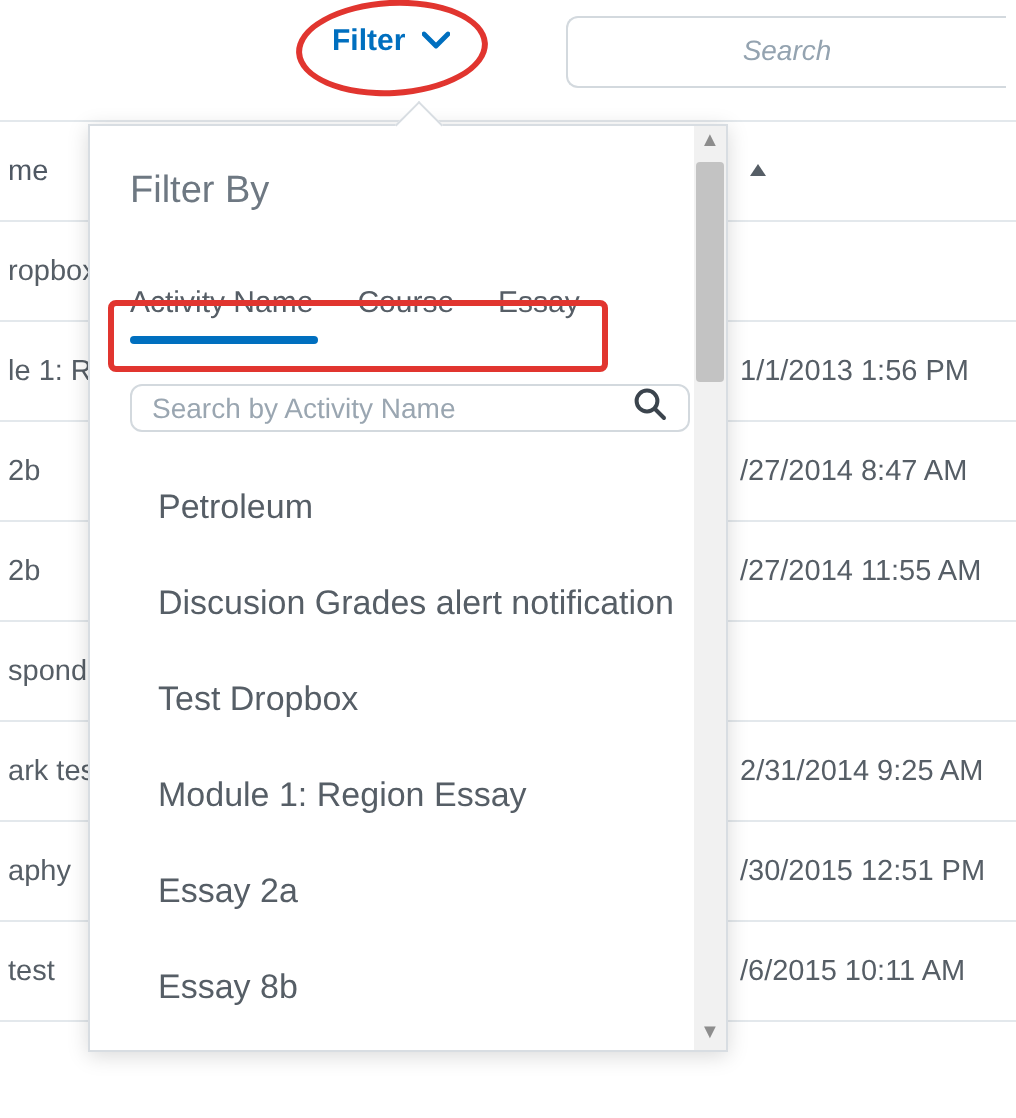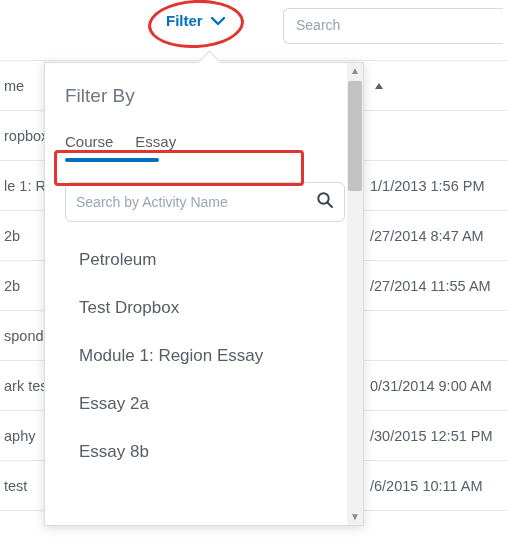--- a/index.html
+++ b/index.html
@@ -12,20 +12,21 @@
     position: relative;
     color: #515c66;
   }
 
   .toolbar {
     position: absolute;
     top: 6px;
     left: 0;
     right: 0;
     height: 40px;
+    text-align: center;
   }
 
   .filter-btn {
     position: absolute;
     left: 166px;
     top: 6px;
     color: #006fbf;
     font-weight: 600;
     font-size: 15px;
     cursor: pointer;
@@ -40,20 +41,21 @@
     left: 283px;
     top: 2px;
     width: 220px;
     height: 36px;
     border: 1px solid #d3d9de;
     border-right: none;
     border-radius: 6px 0 0 6px;
     padding: 8px 12px;
     color: #94a3b0;
     font-size: 14px;
+    font-style: italic;
   }
 
   .annot-ellipse {
     position: absolute;
     left: 148px;
     top: -6px;
     width: 96px;
     height: 48px;
     border: 3px solid #e1352f;
     border-radius: 50% / 50%;
@@ -141,21 +143,21 @@
     width: 14px;
     height: 110px;
     background: #c3c3c3;
     border-radius: 2px;
   }
 
   .filter-title {
     font-size: 19px;
     color: #6e7882;
     font-weight: 400;
-    margin-bottom: 26px;
+    margin-bottom: 36px;
   }
 
   .tab-row {
     display: flex;
     gap: 22px;
     margin-bottom: 18px;
     position: relative;
     padding-bottom: 14px;
   }
   .tab {
@@ -183,21 +185,21 @@
     border-radius: 4px;
     pointer-events: none;
     z-index: 5;
   }
 
   .search-inner {
     display: flex;
     align-items: center;
     border: 1px solid #d3d9de;
     border-radius: 6px;
-    height: 40px;
+    height: 24px;
     padding: 0 10px;
     margin-bottom: 14px;
   }
   .search-inner input {
     border: none;
     outline: none;
     flex: 1;
     font-size: 14px;
     color: #565e66;
   }
@@ -256,58 +258,60 @@
   </div>
   <div class="data-row">
     <div class="col-name">2b</div>
     <div class="col-date">/27/2014 11:55 AM</div>
   </div>
   <div class="data-row">
     <div class="col-name">spond</div>
   </div>
   <div class="data-row">
     <div class="col-name">ark tes</div>
-    <div class="col-date">0/31/2014 9:00 AM</div>
+    <div class="col-date">2/31/2014 9:25 AM</div>
   </div>
   <div class="data-row">
     <div class="col-name">aphy</div>
     <div class="col-date">/30/2015 12:51 PM</div>
   </div>
   <div class="data-row">
     <div class="col-name">test</div>
     <div class="col-date">/6/2015 10:11 AM</div>
   </div>
   <div class="data-row">
     <div class="col-name"></div>
     <div class="col-date"></div>
   </div>
 </div>
 
 <div class="popover">
   <div class="pop-inner">
     <div class="filter-title">Filter By</div>
 
     <div class="tab-row">
+      <div class="tab">Activity Name</div>
       <div class="tab">Course</div>
       <div class="tab">Essay</div>
       <div class="tab-underline"></div>
     </div>
 
     <div class="search-inner">
       <input type="text" placeholder="Search by Activity Name" style="">
       <span>
         <svg width="18" height="18" viewBox="0 0 18 18">
             <circle cx="7.5" cy="7.5" r="5.2" stroke="#3b444d" stroke-width="2" fill="none"></circle>
             <line x1="11.5" y1="11.5" x2="16" y2="16" stroke="#3b444d" stroke-width="2" stroke-linecap="round"></line>
           </svg>
       </span>
     </div>
 
     <div class="activity-list">
       <div class="activity-item">Petroleum</div>
+      <div class="activity-item">Discusion Grades alert notification</div>
       <div class="activity-item">Test Dropbox</div>
       <div class="activity-item">Module 1: Region Essay</div>
       <div class="activity-item">Essay 2a</div>
       <div class="activity-item">Essay 8b</div>
     </div>
   </div>
 
   <div class="pop-scroll">
     <div class="pop-scroll-arrow up">▲</div>
     <div class="pop-scroll-thumb"></div>

